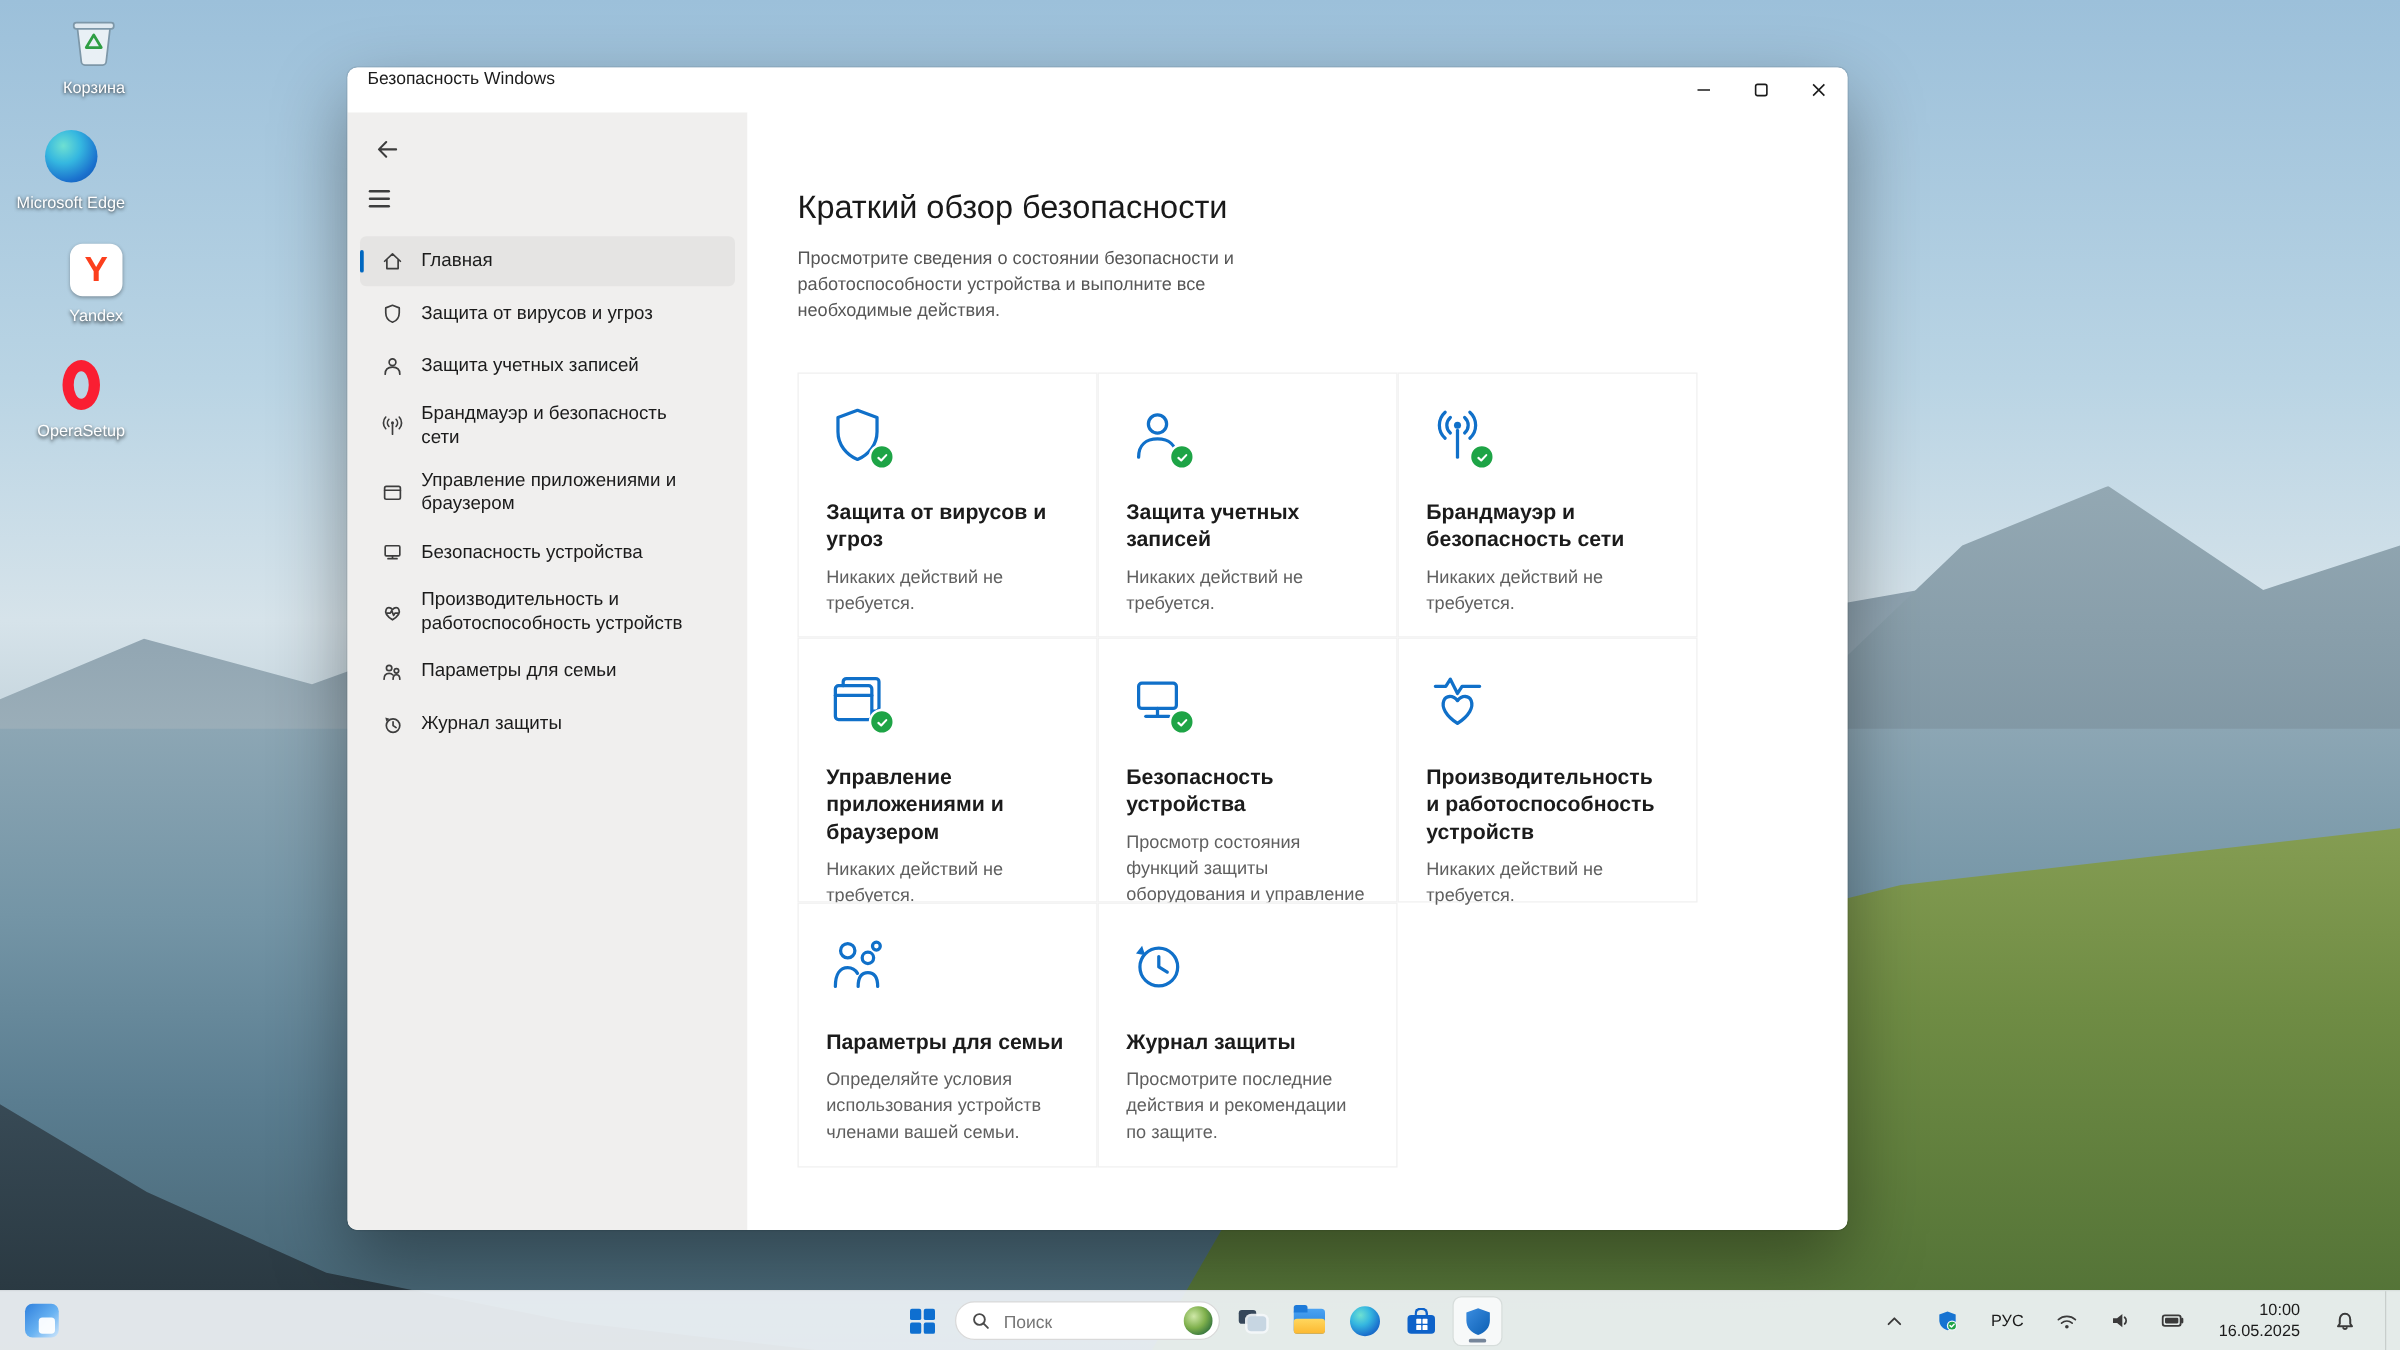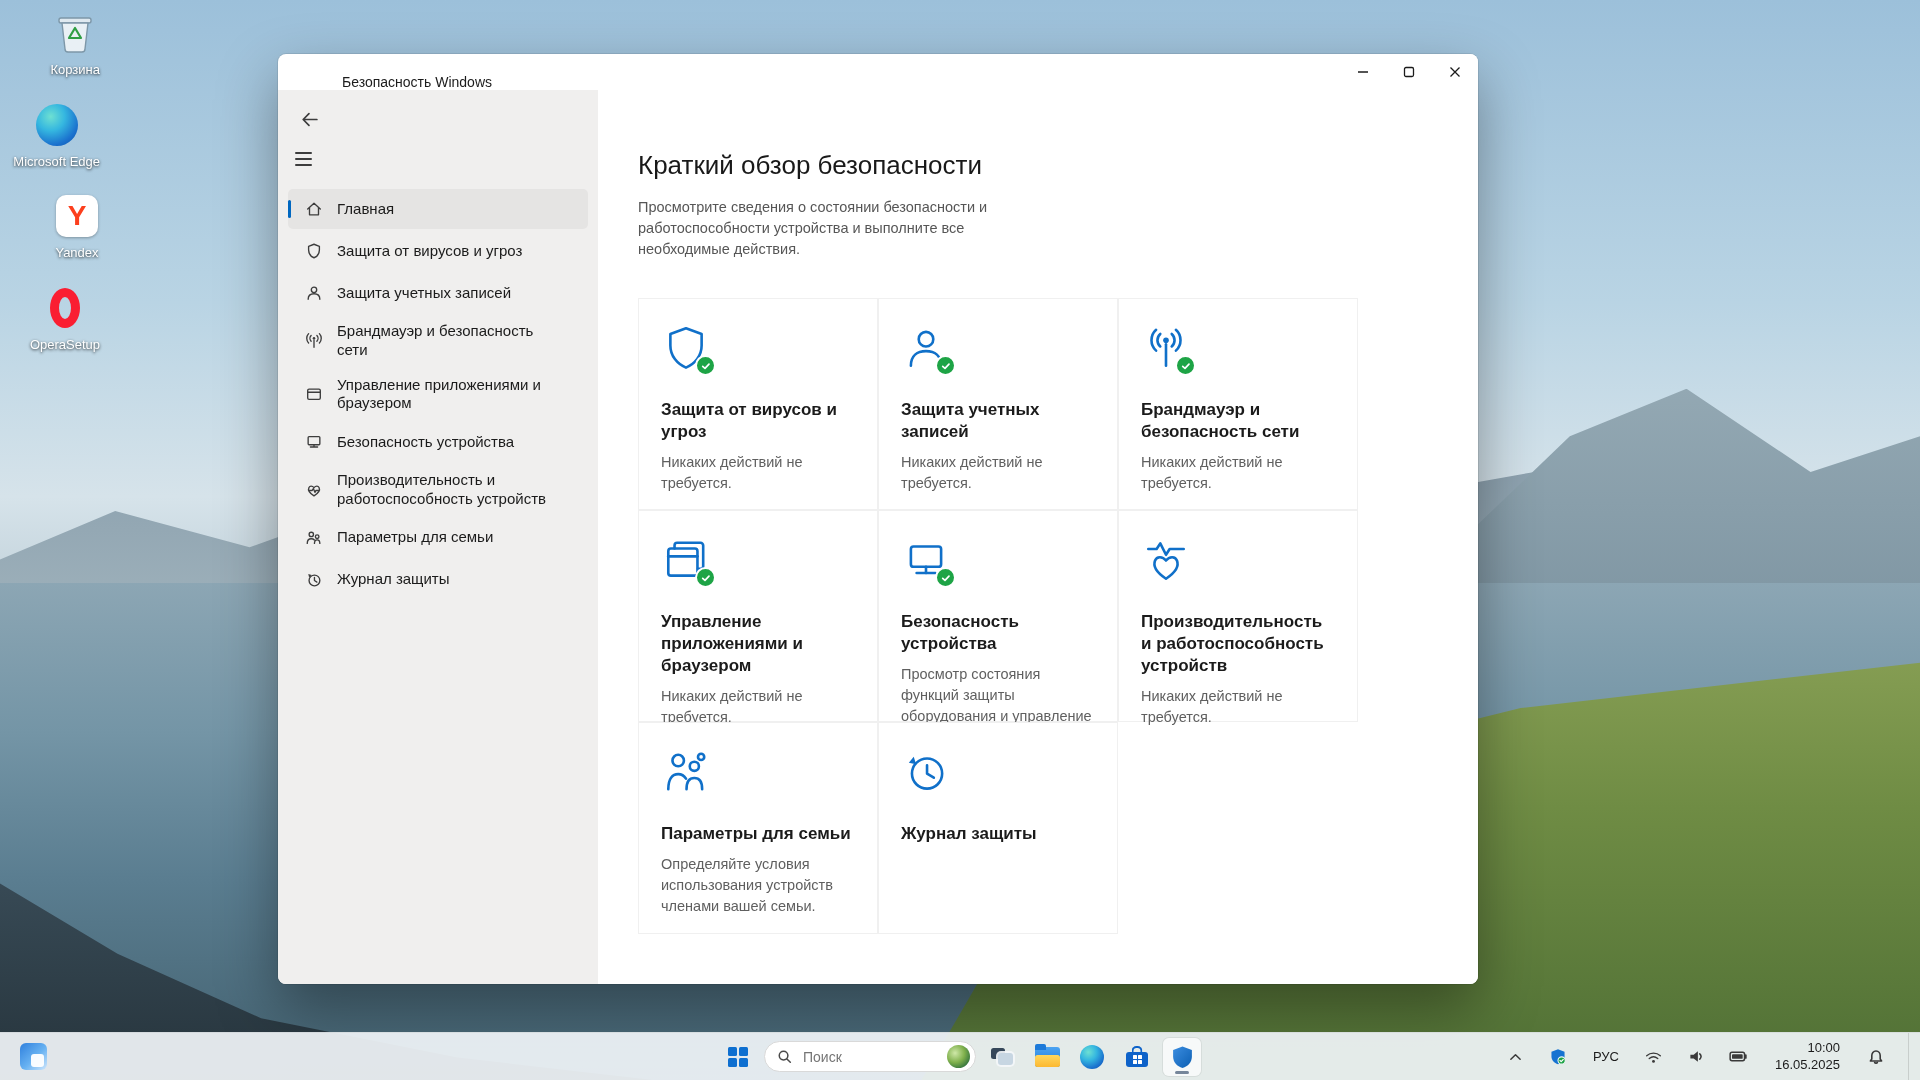--- a/index.html
+++ b/index.html
@@ -33,21 +33,21 @@
   .edge-ball-sm { width:24px; height:24px; border-radius:50%;
     background:radial-gradient(circle at 35% 30%, #6ee0d2 0%, #35b7e0 35%, #1b72ce 70%, #0a4ea8 100%); }
   .ybox { width:42px; height:42px; border-radius:10px; background:#fff; display:flex; align-items:center; justify-content:center;
     box-shadow:0 1px 3px rgba(0,0,0,.3); }
   .ybox span { color:#fc3f1d; font-weight:bold; font-size:28px; }
   .oring { width:30px; height:40px; border:9px solid #fa1e32; border-radius:50%; }
 
   
   .win { position:absolute; left:278px; top:54px; width:1200px; height:930px; background:#fff; border-radius:8px;
     box-shadow:0 24px 60px rgba(0,0,0,.38), 0 0 0 1px rgba(0,0,0,.08); display:flex; flex-direction:column; overflow:hidden; z-index:3; }
-  .titlebar { height:36px; display:flex; align-items:flex-end; background:#fff; flex:0 0 auto;margin-left:48px; }
+  .titlebar { height:36px; display:flex; align-items:flex-start; background:#fff; flex:0 0 auto; }
   .titlebar .wtitle { font-size:14px; color:#1b1b1b; padding-left:16px; }
   .wctrls { margin-left:auto; display:flex; height:100%; }
   .wctrl { width:46px; height:100%; display:flex; align-items:center; justify-content:center; color:#1b1b1b; }
   .wctrl svg { stroke:#1b1b1b; stroke-width:1.3; fill:none; }
   .winbody { flex:1; display:flex; min-height:0; }
 
   
   .sidebar { width:320px; background:#f0efee; display:flex; flex-direction:column; flex:0 0 auto; padding-top:10px; }
   .back-btn { width:34px; height:30px; margin:4px 0 6px 14px; display:flex; align-items:center; justify-content:center; }
   .burger { width:34px; height:30px; margin:4px 0 14px 12px; display:flex; flex-direction:column; justify-content:center; gap:4px; padding-left:5px; }
@@ -407,20 +407,21 @@
 
         <div class="card">
           <div class="card-icon">
             <svg viewBox="0 0 48 48">
                 <circle cx="25" cy="25.5" r="14.5"></circle>
                 <path d="M25 17.5 V25.5 L31.5 29.5"></path>
                 <path class="fill" d="M14.5 16.5 L7.5 15.2 L12.2 9.3 Z"></path>
               </svg>
           </div>
           <div class="card-title">Журнал защиты</div>
+          <div class="card-desc">Просмотрите последние действия и рекомендации по защите.</div>
         </div>
 
       </div>
     </div>
   </div>
 </div>
 
 <div class="taskbar">
   <div class="tb-left">
     <div class="tb-btn">

